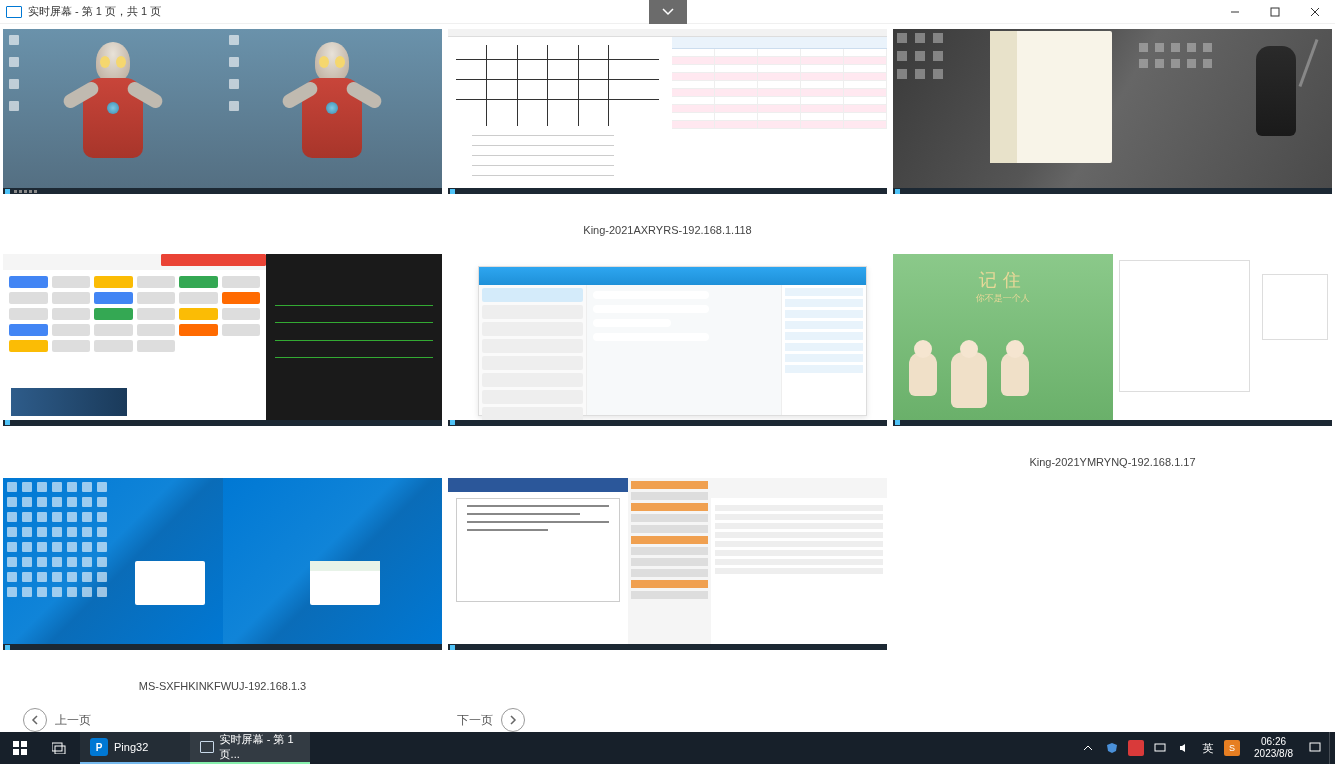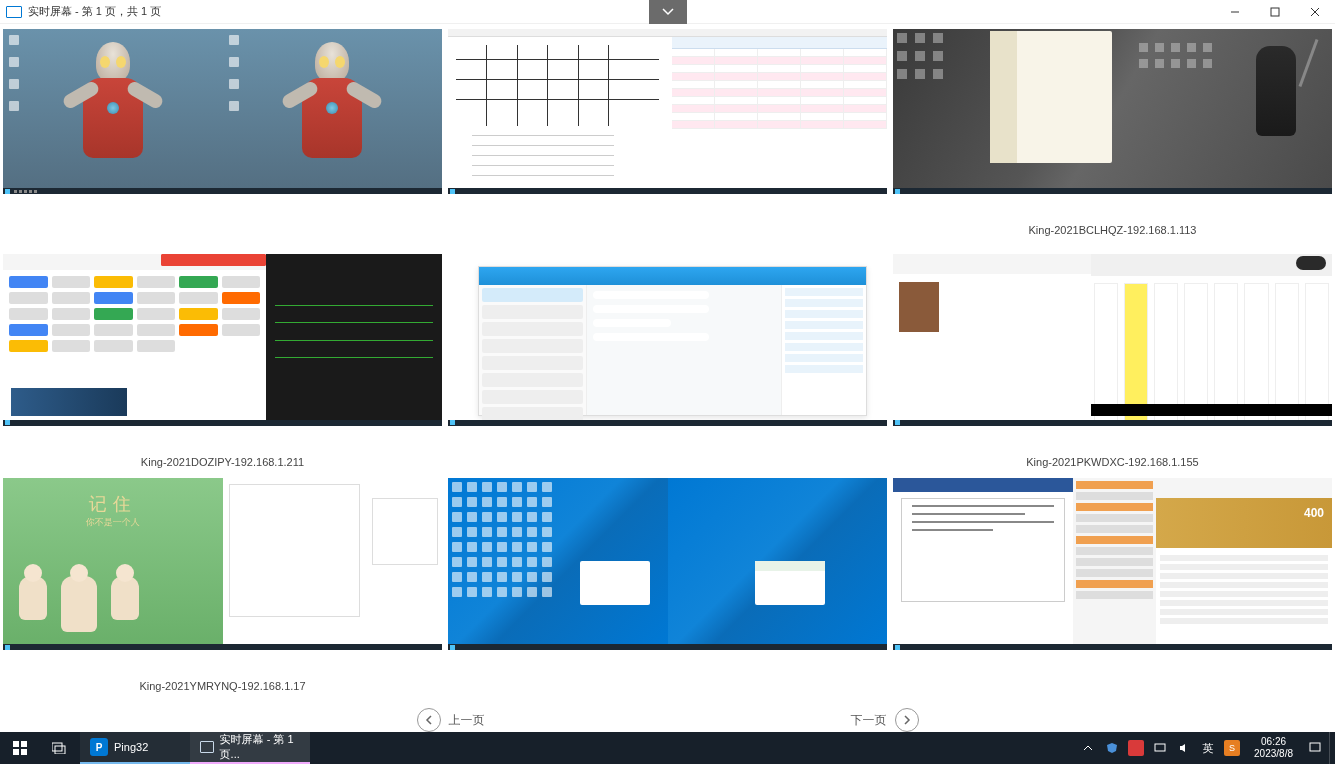--- a/index.html
+++ b/index.html
@@ -12,29 +12,29 @@
 .titlebar .collapse-btn svg { width: 12px; height: 8px; }
 .titlebar .win-controls { margin-left: auto; display: flex; }
 .titlebar .win-btn { width: 40px; height: 24px; display: flex; align-items: center; justify-content: center; cursor: pointer; }
 
 .grid { padding: 5px 3px; display: grid; grid-template-columns: repeat(3, 1fr); grid-template-rows: repeat(3, 1fr); gap: 4px 6px; height: 680px; }
 .tile { display: flex; flex-direction: column; }
 .thumb { flex: 0 0 165px; background: #000; position: relative; overflow: hidden; cursor: pointer; }
 .thumb.low { flex: 0 0 172px; }
 .caption { text-align: center; font-size: 11px; color: #444; padding-top: 30px; }
 
-.pager { display: flex; justify-content: center; gap: 350px; padding: 2px 0; align-items: center; }
+.pager { display: flex; justify-content: flex-start; gap: 350px; padding: 2px 0; align-items: center; margin-left: 15px; }
 .page-btn { display: flex; align-items: center; gap: 8px; cursor: pointer; font-size: 12px; color: #555; padding:2px 8px; border-radius:3px; }
 .page-btn .circ { width: 24px; height: 24px; border: 1.5px solid #999; border-radius: 50%; display: flex; align-items: center; justify-content: center; }
 .page-btn .circ svg { width: 10px; height: 10px; }
 
 .taskbar { position: absolute; bottom: 0; left: 0; right: 0; height: 32px; background: #17202a; display: flex; align-items: stretch; color: #fff; font-size: 11px; }
 .taskbar .tb-btn { width: 40px; display: flex; align-items: center; justify-content: center; cursor: pointer; }
 .taskbar .tb-app { height: 32px; padding: 0 10px; display: flex; align-items: center; gap: 6px; cursor: pointer; border-bottom: 2px solid transparent; }
-.taskbar .tb-app.active { background: rgba(255,255,255,.12); border-bottom: 2px solid #f0abfc; }
+.taskbar .tb-app.active { background: rgba(255,255,255,.12); border-bottom: 2px solid #86efac; }
 .taskbar .tb-app.open { background: rgba(255,255,255,.06); border-bottom: 2px solid #76b9ed; }
 .taskbar .tb-app .appicon { width: 18px; height: 18px; background: #0078d4; border-radius: 3px; display:flex; align-items:center; justify-content:center; color:#fff; font-size:10px; font-weight:bold; }
 .taskbar .tb-app .mon-icon { width: 16px; height: 12px; border: 1.5px solid #c8d8e8; border-radius: 1px; }
 .taskbar .tray { margin-left: auto; display: flex; align-items: center; gap: 8px; padding-right: 6px; }
 .taskbar .tray .ico { width: 16px; height: 16px; display: flex; align-items: center; justify-content: center; cursor: pointer; font-size:11px; }
 .taskbar .tray .red { background:#d93a3a; border-radius:2px; }
 .taskbar .tray .orange { background:#e67e22; border-radius:2px; display:flex;align-items:center;justify-content:center; }
 .taskbar .clock { text-align: center; line-height: 1.2; font-size: 10px; padding: 0 6px; cursor:pointer; }
 .taskbar .show-desktop { width: 6px; border-left: 1px solid rgba(255,255,255,.2); cursor:pointer; }
 
@@ -321,20 +321,21 @@
         <div class="srow alt">
             <div class="scell"></div>
             <div class="scell"></div>
             <div class="scell"></div>
             <div class="scell"></div>
             <div class="scell"></div>
           </div>
       </div>
       <div class="tbar"></div>
     </div>
+    <div class="caption">King-2021AXRYRS-192.168.1.118</div>
   </div>
 
   <div class="tile">
     <div class="thumb t3">
       <div class="icons">
           <i></i>
           <i></i>
           <i></i>
           <i></i>
           <i></i>
@@ -357,21 +358,20 @@
           <i></i>
           <i></i>
           <i></i>
         </div>
       <div class="character">
           <div class="bod"></div>
           <div class="swd"></div>
         </div>
       <div class="tbar"></div>
     </div>
-    <div class="caption">King-2021BCLHQZ-192.168.1.113</div>
   </div>
 
   <div class="tile">
     <div class="thumb t4 low">
       <div class="brw">
           <div class="btop"></div>
           <div class="bbody">
         <i class="c1"></i>
             <i></i>
             <i class="c3"></i>
@@ -406,21 +406,20 @@
           <div class="banner"></div>
         </div>
       <div class="c2">
         <div class="gline" style="top:30%"></div>
           <div class="gline" style="top:40%"></div>
           <div class="gline" style="top:50%"></div>
           <div class="gline" style="top:60%"></div>
       </div>
       <div class="tbar"></div>
     </div>
-    <div class="caption">King-2021DOZIPY-192.168.1.211</div>
   </div>
 
   <div class="tile">
     <div class="thumb t5 low">
       <div class="win">
           <div class="wtop"></div>
           <div class="wbody">
         <div class="wside">
               <div class="it sel"></div>
               <div class="it"></div>
@@ -446,45 +445,20 @@
               <div class="ri"></div>
               <div class="ri"></div>
               <div class="ri"></div>
             </div>
       </div>
         </div>
       <div class="tbar"></div>
     </div>
   </div>
 
-  <div class="tile">
-    <div class="thumb t6 low">
-      <div class="bw">
-          <div class="bwt"></div>
-          <div class="prod"></div>
-        </div>
-      <div class="sp">
-          <div class="spt"></div>
-          <div class="avatar"></div>
-        <div class="grid">
-            <i></i>
-            <i class="y"></i>
-            <i></i>
-            <i></i>
-            <i></i>
-            <i></i>
-            <i></i>
-            <i></i>
-          </div>
-        <div class="bk"></div>
-      </div>
-      <div class="tbar"></div>
-    </div>
-    <div class="caption">King-2021PKWDXC-192.168.1.155</div>
-  </div>
 
   <div class="tile">
     <div class="thumb t7 low">
       <div class="grn">
         <div class="til">记住</div>
         <div class="sub">你不是一个人</div>
         <div class="char">
             <div class="monk"></div>
             <div class="monk big"></div>
             <div class="monk"></div>
@@ -564,20 +538,21 @@
             <div class="dlg" style="left:60%"></div>
           </div>
         <div class="whalf">
             <div class="dlg">
               <div class="db"></div>
             </div>
           </div>
       </div>
       <div class="tbar"></div>
     </div>
+    <div class="caption">MS-SXFHKINKFWUJ-192.168.1.3</div>
   </div>
 
   <div class="tile">
     <div class="thumb t9 low">
       <div class="wd">
           <div class="wt"></div>
           <div class="pg">
             <div class="ln"></div>
             <div class="ln" style="width:70%"></div>
             <div class="ln"></div>
@@ -592,23 +567,20 @@
           <div class="ei"></div>
           <div class="ei o"></div>
           <div class="ei"></div>
           <div class="ei"></div>
           <div class="ei"></div>
           <div class="ei o"></div>
           <div class="ei"></div>
         </div>
       <div class="web">
           <div class="wt2"></div>
-          <div class="ban">
-            <div class="tt">400</div>
-          </div>
           <div class="lst">
             <i></i>
             <i></i>
             <i></i>
             <i></i>
             <i></i>
             <i></i>
             <i></i>
             <i></i>
           </div>

